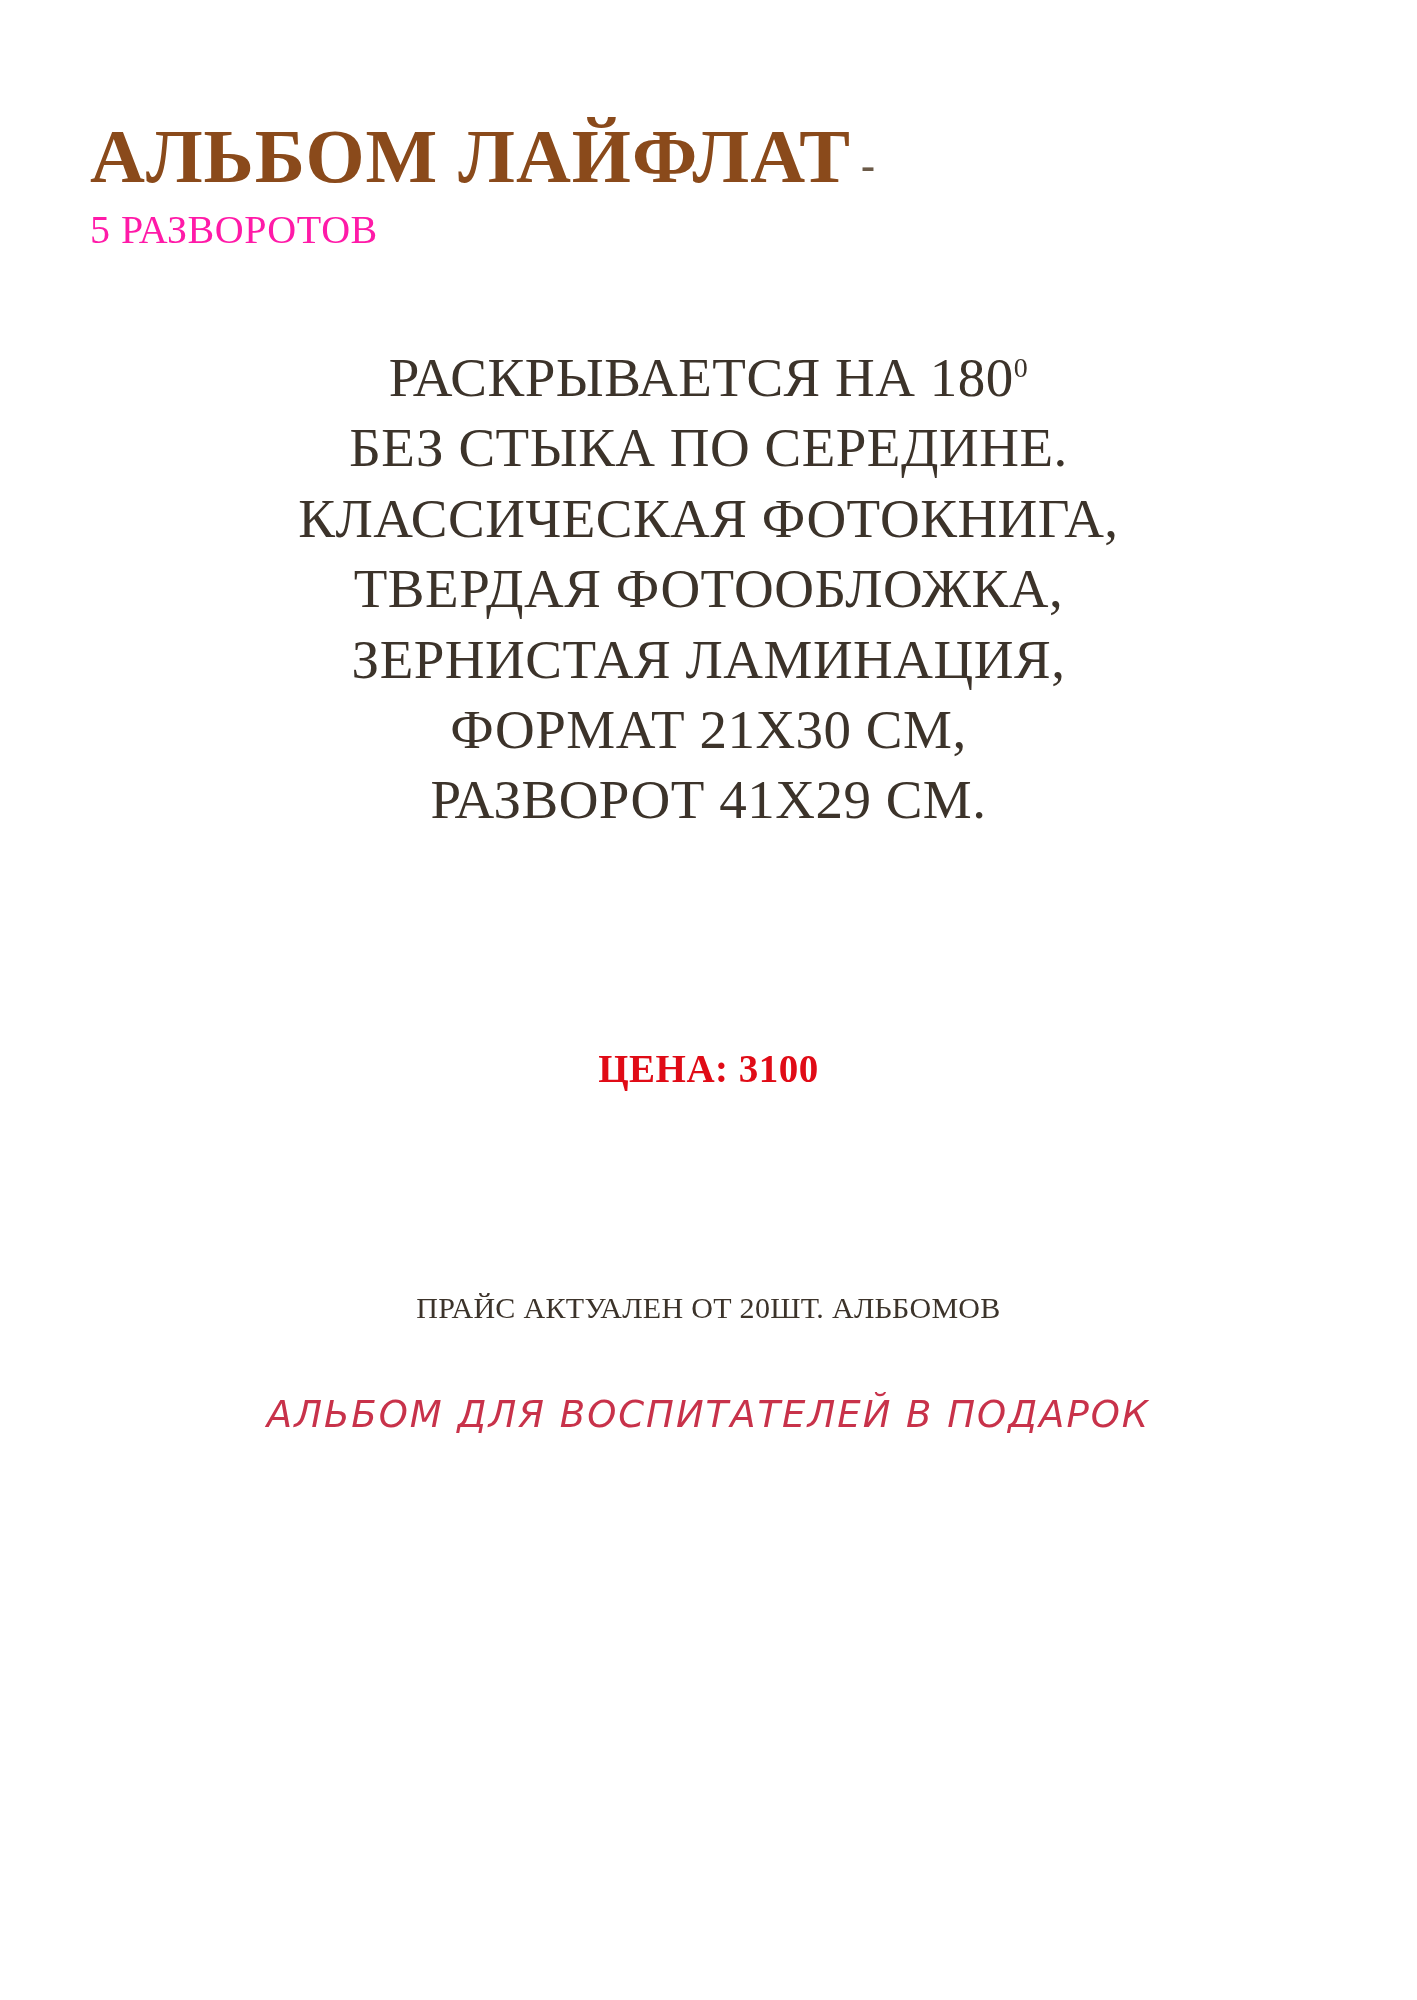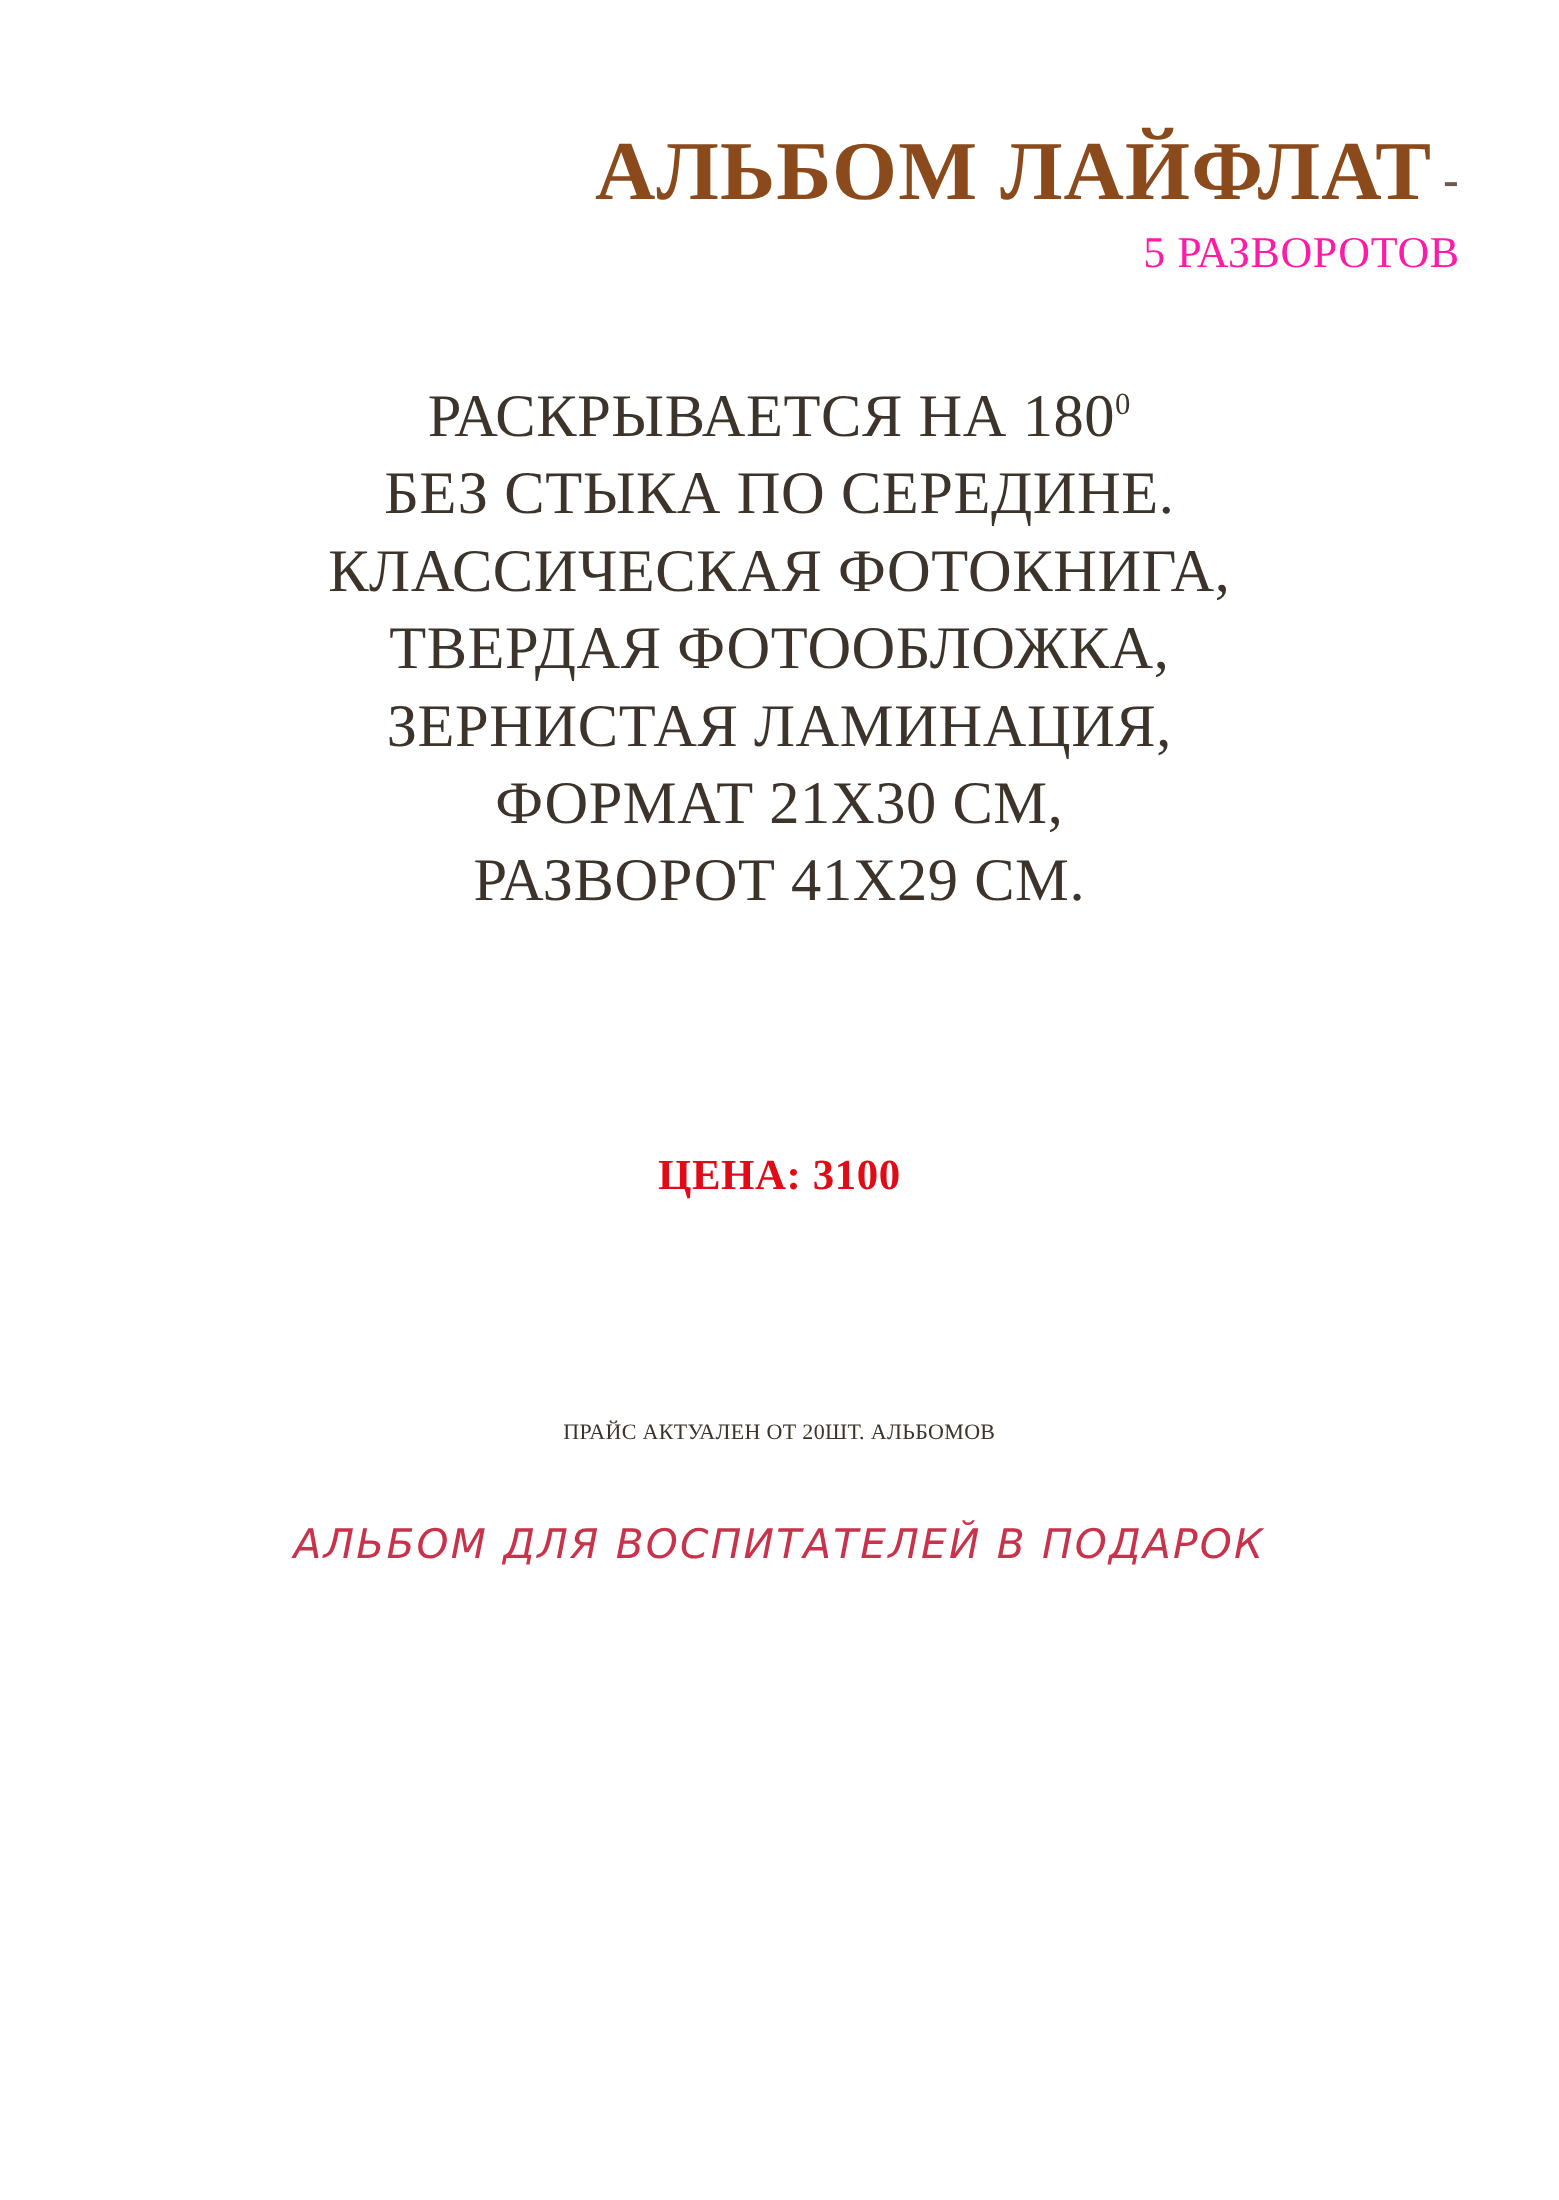--- a/index.html
+++ b/index.html
@@ -21,21 +21,21 @@
     box-sizing: border-box;
     padding: 0 90px;
     display: flex;
     flex-direction: column;
     align-items: center;
   }
 
   
   .title-block {
     margin-top: 118px;
-    text-align: right;
+    text-align: left;
     width: 100%;
   }
   .main-title {
     font-family: "Liberation Serif", serif;
     font-weight: bold;
     font-size: 76px;
     letter-spacing: 1px;
     color: #8a4a1b;
     line-height: 1.0;
     display: inline-block;
@@ -92,21 +92,21 @@
   }
 
   
   .footnote-block {
     margin-top: 200px;
     text-align: center;
     width: 100%;
   }
   .footnote {
     font-family: "Liberation Serif", serif;
-    font-size: 20px;
+    font-size: 30px;
     color: #3c332a;
     letter-spacing: 0.3px;
   }
 
   
   .gift-block {
     margin-top: 68px;
     text-align: center;
     width: 100%;
   }

